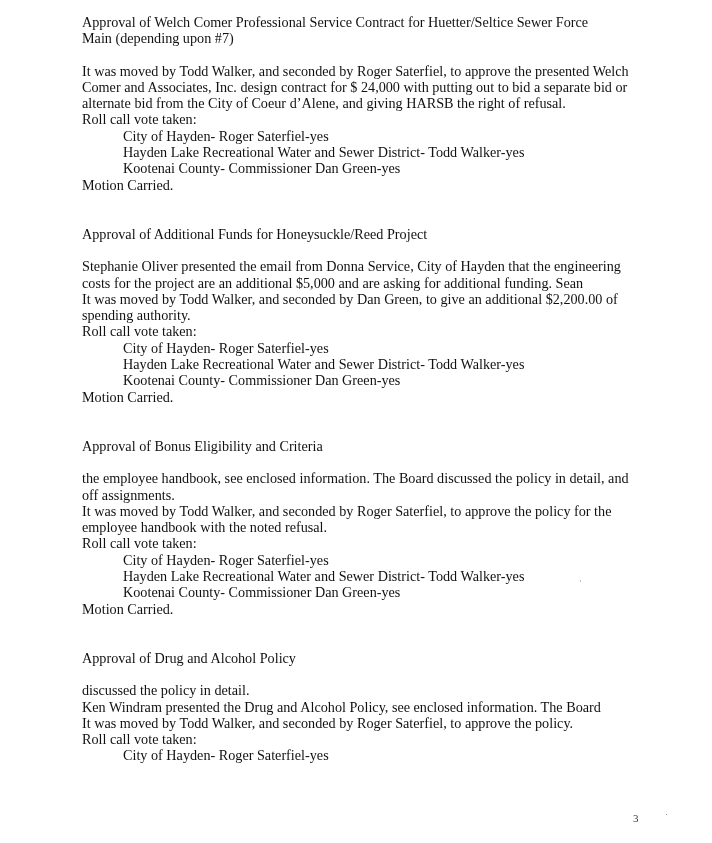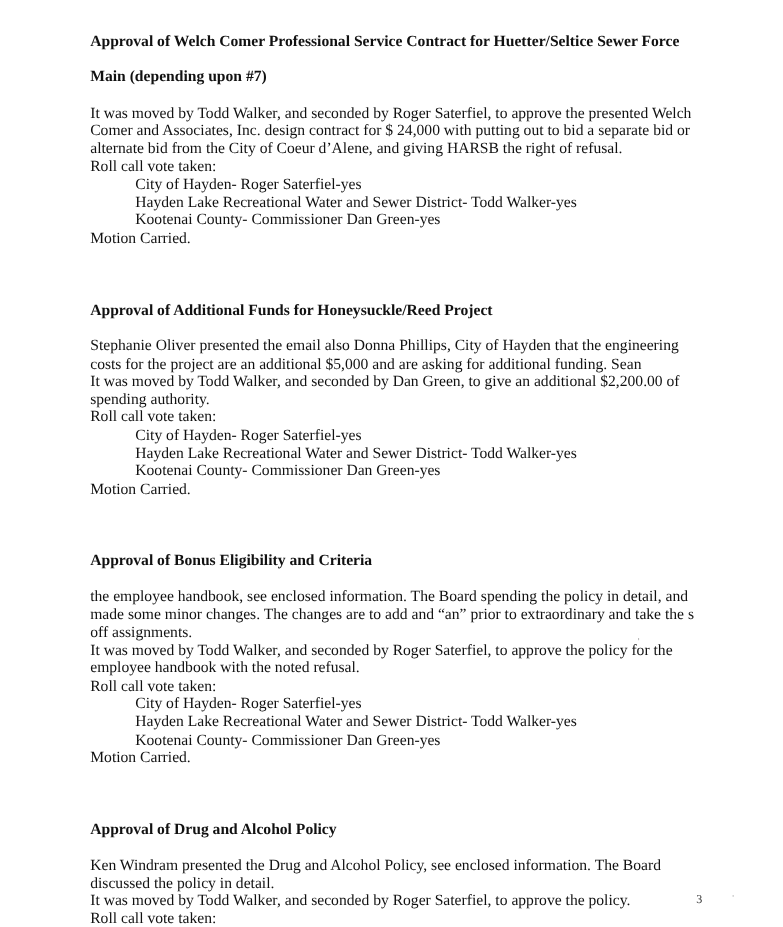--- a/index.html
+++ b/index.html
@@ -1,20 +1,20 @@
 <!DOCTYPE html>
 <html><head>
 <meta charset="utf-8">
 <style>
   html, body { margin:0; padding:0; background:#ffffff; }
   body { width:712px; height:843px; position:relative; overflow:hidden;
          font-family:"Liberation Serif", "DejaVu Serif", serif; color:#111; }
   .page { position:absolute; left:82px; top:14px; width:560px; }
   .line { font-size:14.2px; line-height:16.3px; white-space:nowrap; }
-  .heading { font-weight:bold;margin-top:16px; }
+  .heading { font-weight:normal; }
   .indent { padding-left:41px; }
   .gap-sm { height:16px; }
   .gap-lg { height:33px; }
   .page-num { position:absolute; left:633px; top:812px; font-size:11px; color:#333; }
   .speck { position:absolute; left:666px; top:814px; width:1px; height:1px; background:#999; }
   .speck2 { position:absolute; left:580px; top:580px; width:1px; height:2px; background:#bbb; }
 </style>
 </head>
 <body>
 
@@ -31,53 +31,52 @@
     <div class="line indent">City of Hayden- Roger Saterfiel-yes</div>
     <div class="line indent">Hayden Lake Recreational Water and Sewer District- Todd Walker-yes</div>
     <div class="line indent">Kootenai County- Commissioner Dan Green-yes</div>
     <div class="line">Motion Carried.</div>
   </div>
   <div class="gap-lg"></div>
 
   <div>
     <div class="line heading">Approval of Additional Funds for Honeysuckle/Reed Project</div>
     <div class="gap-sm"></div>
-    <div class="line">Stephanie Oliver presented the email also Donna Phillips, City of Hayden that the engineering</div>
+    <div class="line">Stephanie Oliver presented the email from Donna Service, City of Hayden that the engineering</div>
     <div class="line">costs for the project are an additional $5,000 and are asking for additional funding.  Sean</div>
     <div class="line">It was moved by Todd Walker, and seconded by Dan Green, to give an additional $2,200.00 of</div>
     <div class="line">spending authority.</div>
     <div class="line">Roll call vote taken:</div>
     <div class="line indent">City of Hayden- Roger Saterfiel-yes</div>
     <div class="line indent">Hayden Lake Recreational Water and Sewer District- Todd Walker-yes</div>
     <div class="line indent">Kootenai County- Commissioner Dan Green-yes</div>
     <div class="line">Motion Carried.</div>
   </div>
   <div class="gap-lg"></div>
 
   <div>
     <div class="line heading">Approval of Bonus Eligibility and Criteria</div>
     <div class="gap-sm"></div>
-    <div class="line">the employee handbook, see enclosed information.  The Board spending the policy in detail, and</div>
-    <div class="line">made some minor changes.  The changes are to add and “an” prior to extraordinary and take the s</div>
+    <div class="line">the employee handbook, see enclosed information.  The Board discussed the policy in detail, and</div>
     <div class="line">off assignments.</div>
     <div class="line">It was moved by Todd Walker, and seconded by Roger Saterfiel, to approve the policy for the</div>
     <div class="line">employee handbook with the noted refusal.</div>
     <div class="line">Roll call vote taken:</div>
     <div class="line indent">City of Hayden- Roger Saterfiel-yes</div>
     <div class="line indent">Hayden Lake Recreational Water and Sewer District- Todd Walker-yes</div>
     <div class="line indent">Kootenai County- Commissioner Dan Green-yes</div>
     <div class="line">Motion Carried.</div>
   </div>
   <div class="gap-lg"></div>
 
   <div>
     <div class="line heading">Approval of Drug and Alcohol Policy</div>
     <div class="gap-sm"></div>
+    <div class="line">discussed the policy in detail.</div>
     <div class="line">Ken Windram presented the Drug and Alcohol Policy, see enclosed information.  The Board</div>
-    <div class="line">discussed the policy in detail.</div>
     <div class="line">It was moved by Todd Walker, and seconded by Roger Saterfiel, to approve the policy.</div>
     <div class="line">Roll call vote taken:</div>
     <div class="line indent">City of Hayden- Roger Saterfiel-yes</div>
   </div>
 </div>
 
 <div class="page-num">3</div>
 <div class="speck"></div>
 <div class="speck2"></div>
 

